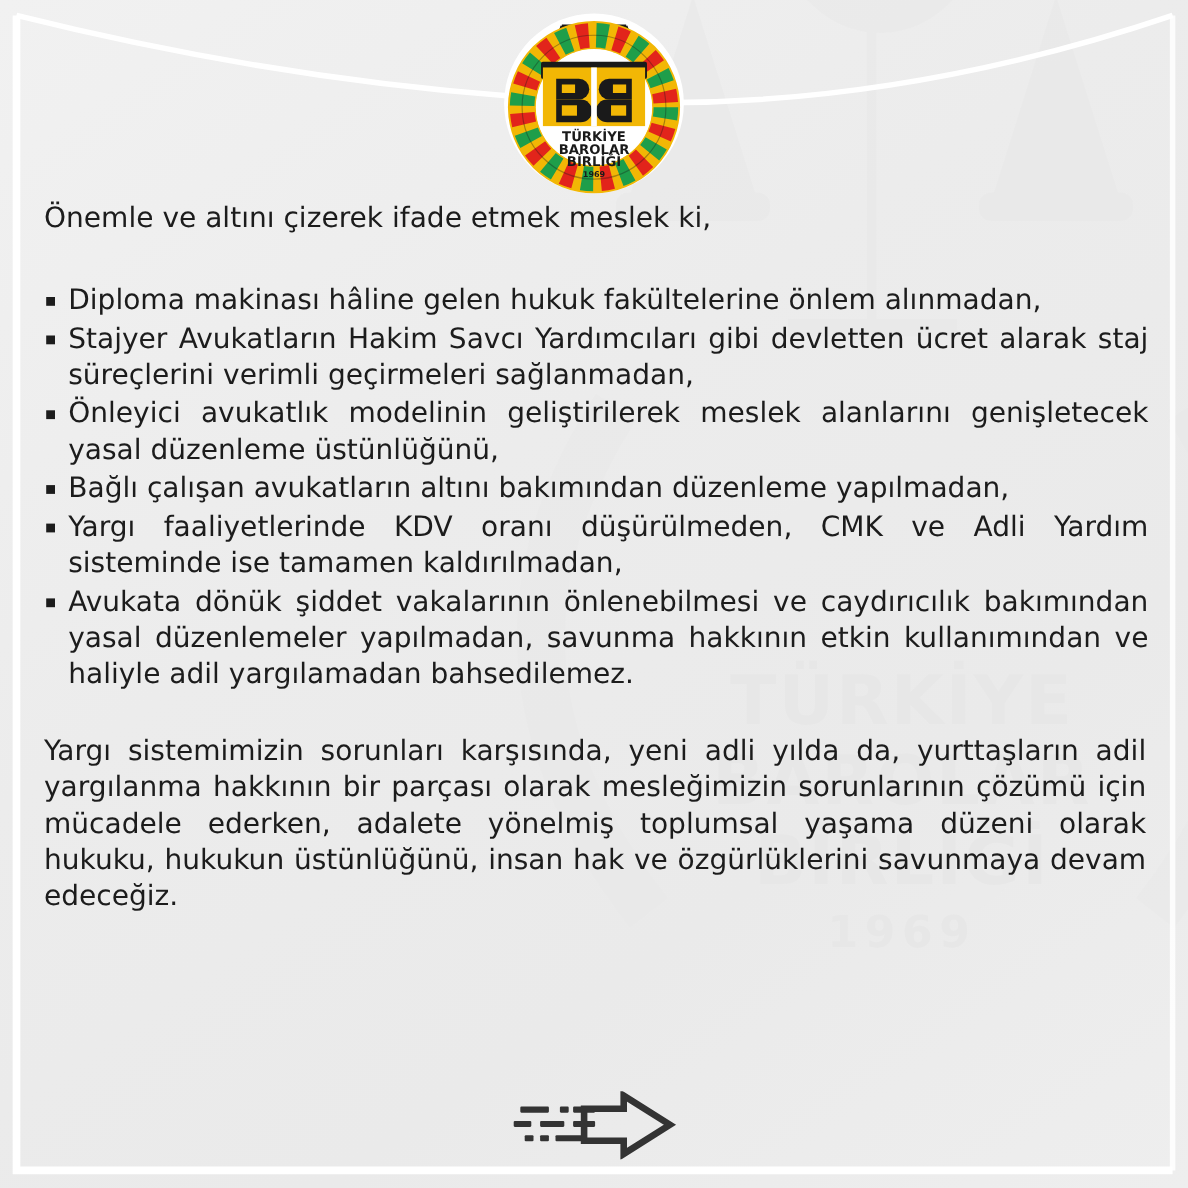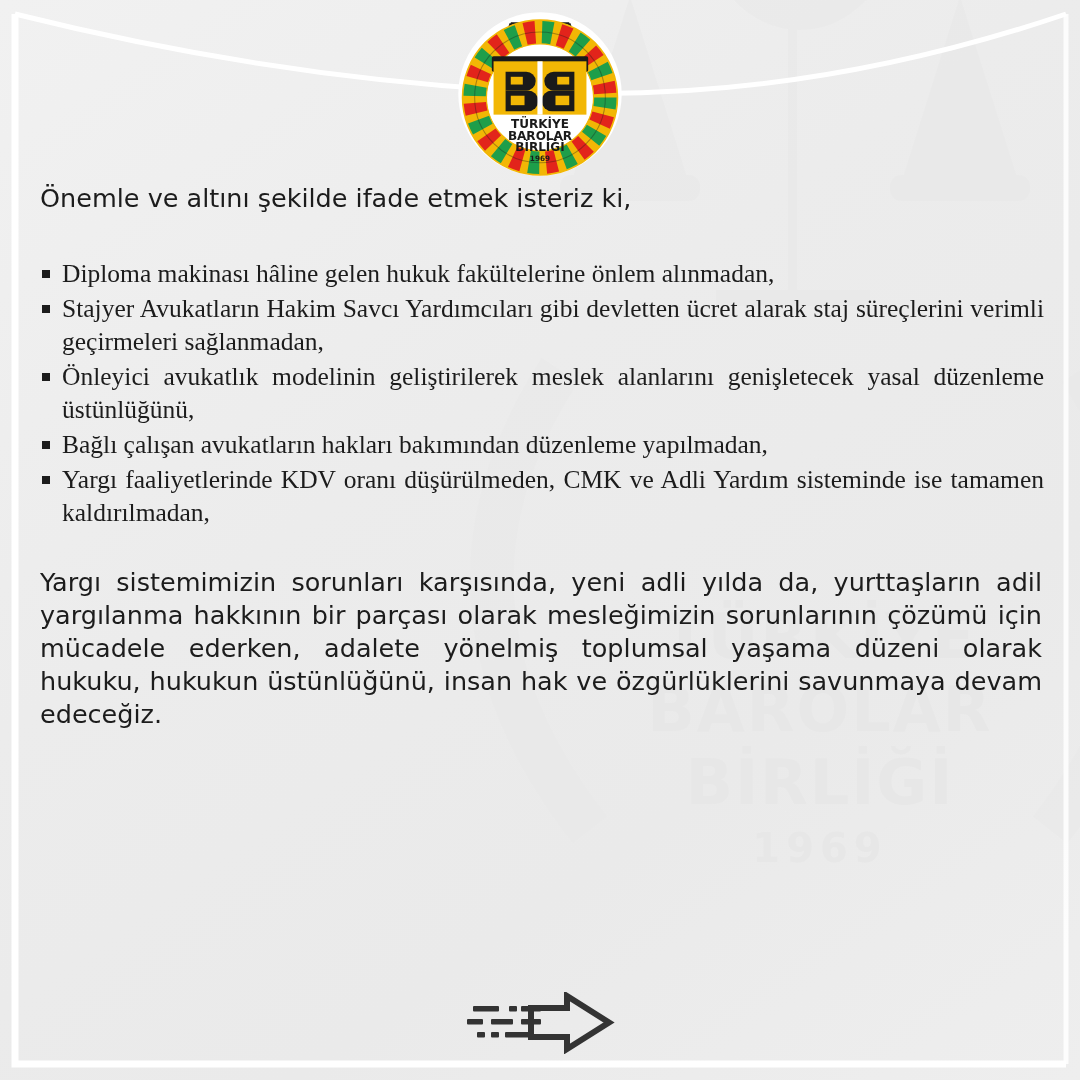--- a/index.html
+++ b/index.html
@@ -94,21 +94,20 @@
   }
   .lead {
     font-size: 25.5px;
     line-height: 1.28;
     margin: 0 0 42px 2px;
   }
   ul.claims {
     list-style: none;
     margin: 0;
     padding: 0;
-    font-family: Liberation Serif, serif;
   }
   ul.claims li {
     position: relative;
     padding-left: 24px;
     margin: 0 0 2px 0;
     font-size: 25.5px;
     line-height: 1.295;
     text-align: justify;
     text-justify: inter-word;
   }
@@ -241,28 +240,29 @@
         <text x="100" y="140" font-size="14">TÜRKİYE</text>
         <text x="100" y="153" font-size="14">BAROLAR</text>
         <text x="100" y="166" font-size="14">BİRLİĞİ</text>
         <text x="100" y="178" font-size="8.5">1969</text>
       </g>
     </svg>
   </div>
 
   <div class="content">
 
-    <p class="lead">Önemle ve altını şekilde ifade etmek isteriz ki,</p>
+    <p class="lead">Önemle ve altını çizerek ifade etmek meslek ki,</p>
 
     <ul class="claims">
       <li class="nojust">Diploma makinası hâline gelen hukuk fakültelerine önlem alınmadan,</li>
       <li>Stajyer Avukatların Hakim Savcı Yardımcıları gibi devletten ücret alarak staj süreçlerini verimli geçirmeleri sağlanmadan,</li>
       <li>Önleyici avukatlık modelinin geliştirilerek meslek alanlarını genişletecek yasal düzenleme üstünlüğünü,</li>
-      <li class="nojust">Bağlı çalışan avukatların hakları bakımından düzenleme yapılmadan,</li>
+      <li class="nojust">Bağlı çalışan avukatların altını bakımından düzenleme yapılmadan,</li>
       <li>Yargı faaliyetlerinde KDV oranı düşürülmeden, CMK ve Adli Yardım sisteminde ise tamamen kaldırılmadan,</li>
+      <li>Avukata dönük şiddet vakalarının önlenebilmesi ve caydırıcılık bakımından yasal düzenlemeler yapılmadan, savunma hakkının etkin kullanımından ve haliyle adil yargılamadan bahsedilemez.</li>
     </ul>
 
     <p class="closing">Yargı sistemimizin sorunları karşısında, yeni adli yılda da, yurttaşların adil yargılanma hakkının bir parçası olarak mesleğimizin sorunlarının çözümü için mücadele ederken, adalete yönelmiş toplumsal yaşama düzeni olarak hukuku, hukukun üstünlüğünü, insan hak ve özgürlüklerini savunmaya devam edeceğiz.</p>
   </div>
 
   <div class="arrow-wrap">
     <svg viewBox="0 0 150 62" width="150" height="62">
       <g fill="#333333">
         <rect x="8" y="14" width="26" height="5.5" rx="1"></rect>
         <rect x="44" y="14" width="8" height="5.5" rx="1"></rect>

